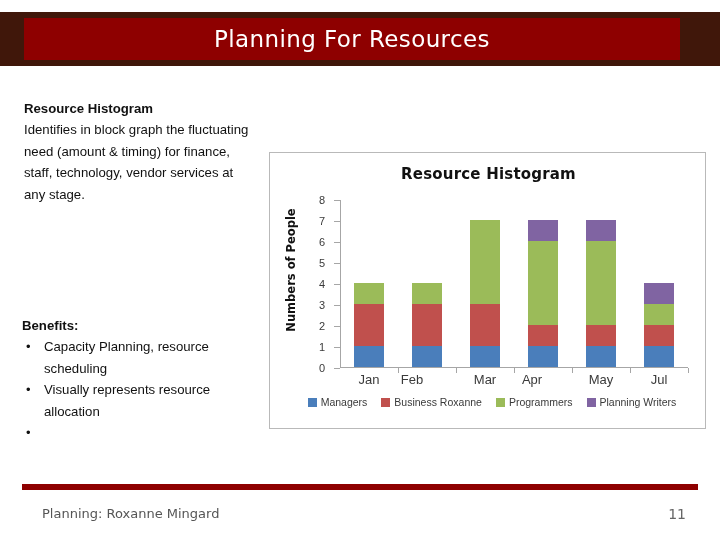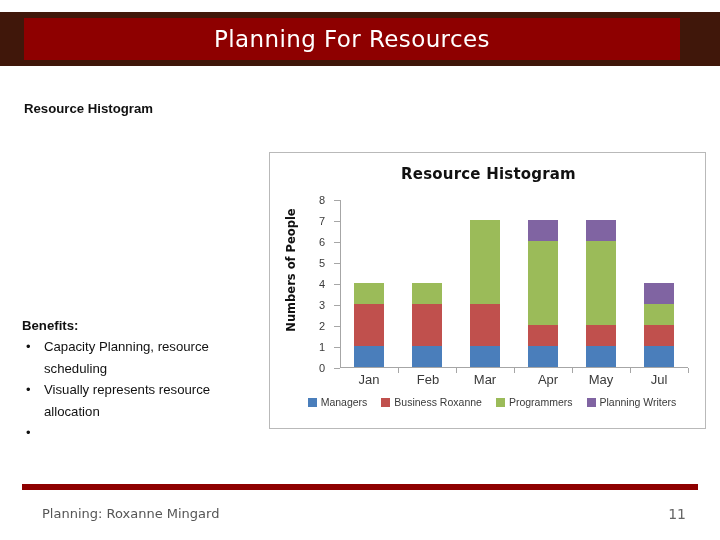--- a/index.html
+++ b/index.html
@@ -117,20 +117,21 @@
 <body>
 
 <div id="title-banner">
   <div id="title-inner">
     <span id="slide-title">Planning For Resources</span>
   </div>
 </div>
 
 <div id="left-col">
   <div class="blk-head">Resource Histogram</div>
+  <p id="para-block">Identifies in block graph the fluctuating need (amount &amp; timing) for finance, staff, technology, vendor services at any stage.</p>
 </div>
 
 <div id="benefits-block">
   <div id="benefits-label">Benefits:</div>
   <ul class="bullets">
     <li>
       <span class="dot">•</span>
       <span>Capacity Planning, resource scheduling</span>
     </li>
     <li>
@@ -215,23 +216,23 @@
         <div class="bar-group" style="left: 304px; width: 30px;">
           <div class="seg" style="height: 21px; background: rgb(74, 126, 187);"></div>
           <div class="seg" style="height: 21px; background: rgb(192, 80, 77);"></div>
           <div class="seg" style="height: 21px; background: rgb(155, 187, 89);"></div>
           <div class="seg" style="height: 21px; background: rgb(128, 100, 162);"></div>
         </div>
         <div class="xtick" style="left: 348px;"></div>
       </div>
     <div id="xlabs-holder">
         <div class="xlab" style="left: 29px;">Jan</div>
-        <div class="xlab" style="left: 88px;">Feb</div>
+        <div class="xlab" style="left: 72px;">Feb</div>
         <div class="xlab" style="left: 145px;">Mar</div>
-        <div class="xlab" style="left: 208px;">Apr</div>
+        <div class="xlab" style="left: 192px;">Apr</div>
         <div class="xlab" style="left: 261px;">May</div>
         <div class="xlab" style="left: 319px;">Jul</div>
       </div>
   </div>
 
   <div id="legend">
       <div class="leg-item">
         <span class="leg-swatch" style="background: rgb(74, 126, 187);"></span>
         <span class="leg-text">Managers</span>
       </div>

